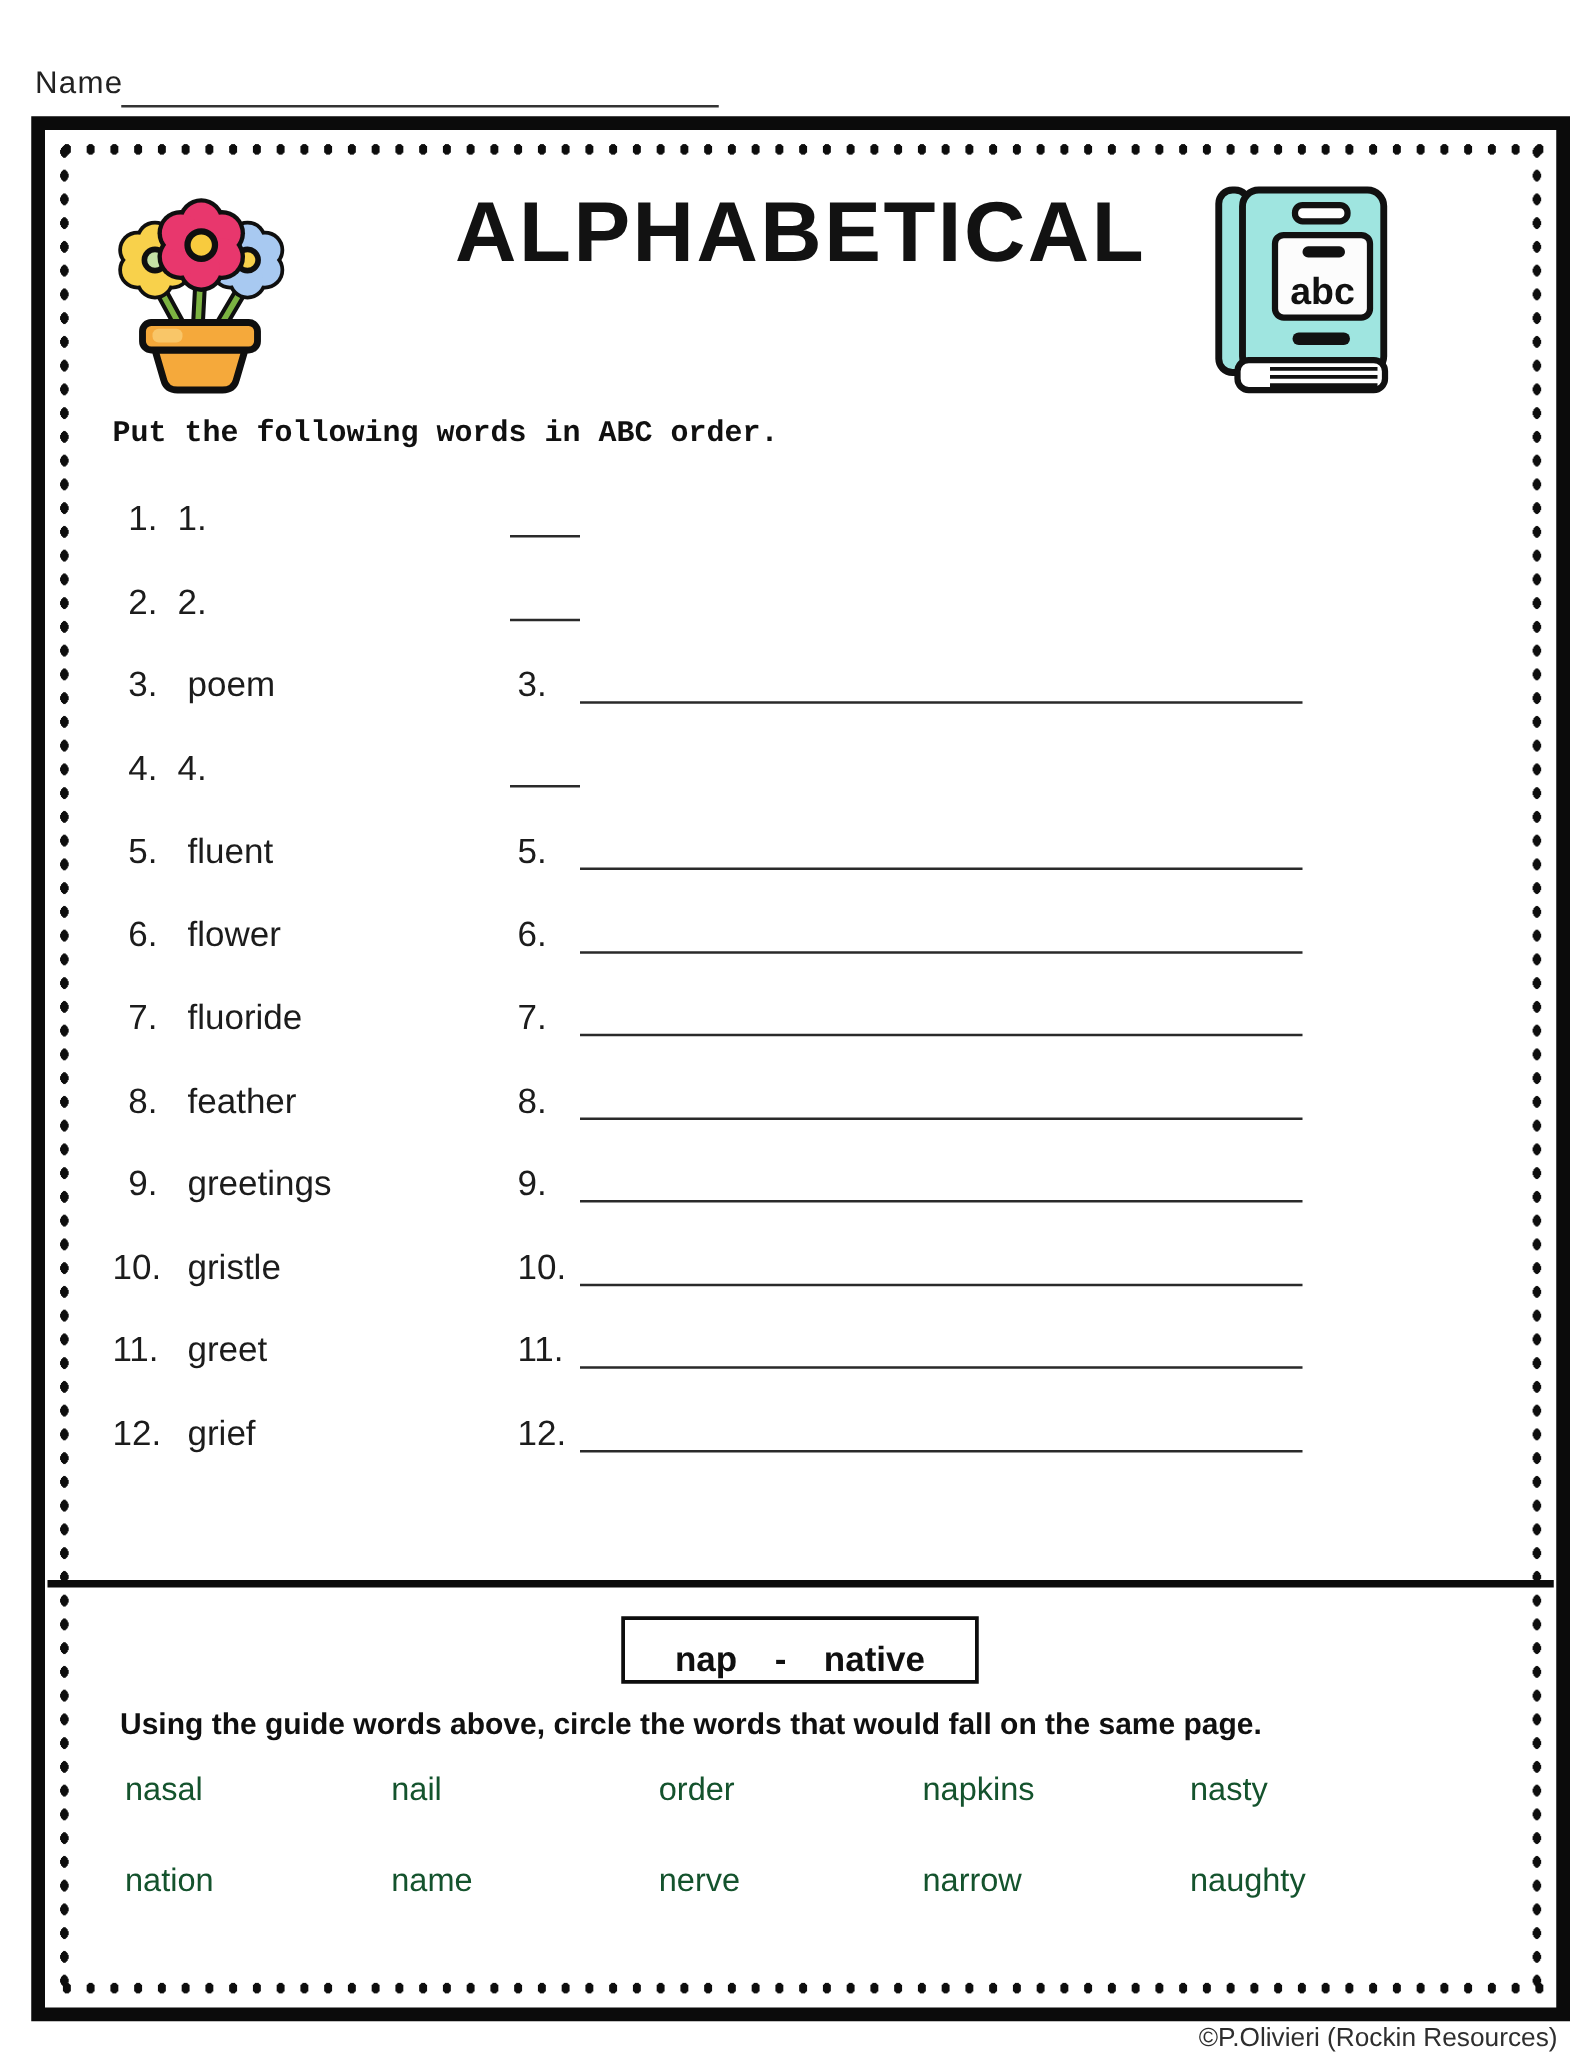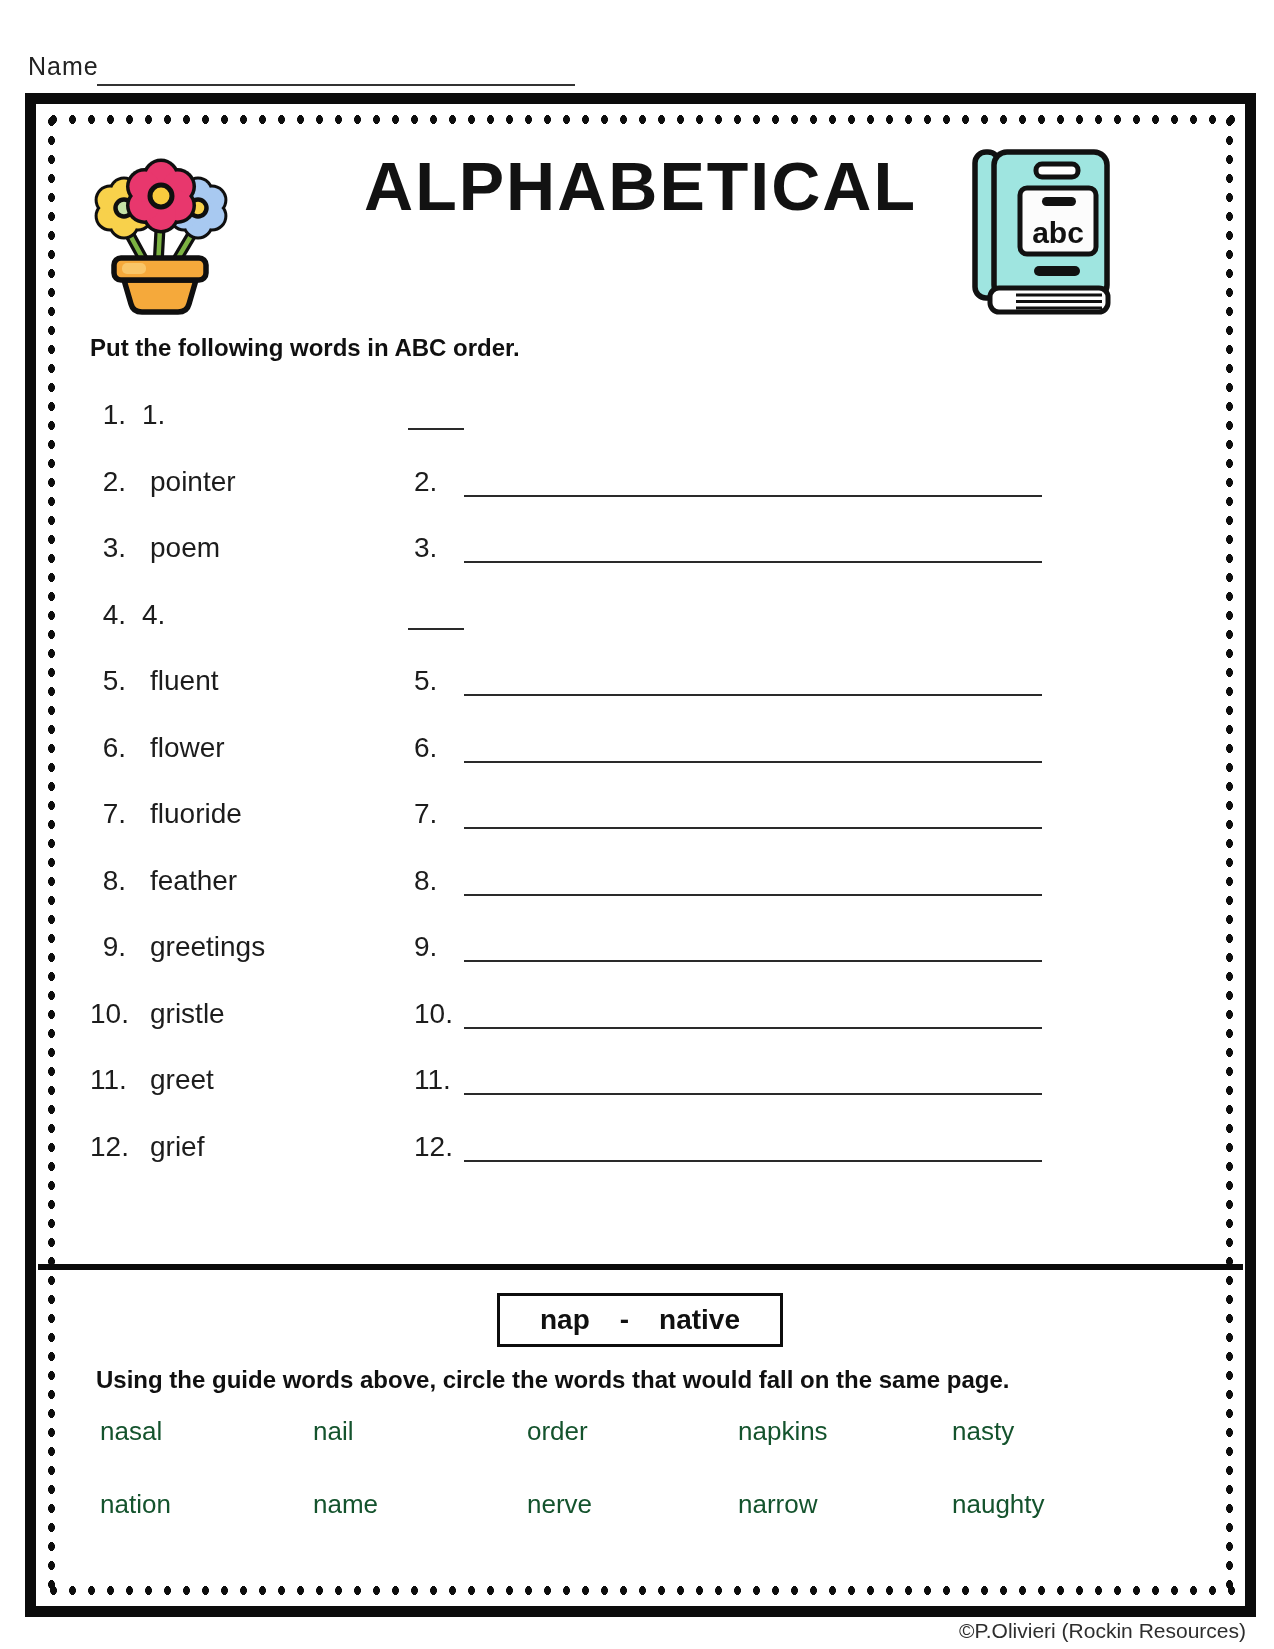--- a/index.html
+++ b/index.html
@@ -26,33 +26,33 @@
     background-size:13px 19px;background-repeat:repeat-y;}
   .dots.top{top:9px;}  .dots.bottom{bottom:9px;}
   .dots.left{left:9px;} .dots.right{right:9px;}
   
   .title-block{position:absolute;left:0;right:0;top:48px;text-align:center;}
   .title-main{font-size:68px;font-weight:bold;letter-spacing:2px;line-height:1;color:#121212;}
   .title-sub{font-size:45px;font-weight:bold;letter-spacing:3px;margin-top:10px;color:#121212;}
   .flower-svg{position:absolute;left:48px;top:40px;width:152px;height:176px;}
   .book-svg{position:absolute;left:934px;top:42px;width:142px;height:172px;}
   
-  .instr1{position:absolute;left:54px;top:230px;font-size:24px;font-weight:bold;color:#101010;}
+  .instr1{position:absolute;left:54px;top:230px;font-size:24px;font-weight:bold;color:#101010;font-family:Liberation Mono, monospace;}
   .word-list{position:absolute;left:54px;top:278px;width:952px;display:grid;grid-auto-rows:66.5px;}
   .wrow{display:grid;grid-template-columns:46px 272px 56px 1fr;align-items:center;}
   .wnum{font-size:28px;text-align:right;padding-right:10px;color:#1c1c1c;}
   .wword{font-size:28px;padding-left:14px;color:#1c1c1c;}
   .anum{font-size:28px;padding-left:6px;color:#1c1c1c;}
   .aline{width:100%;height:0;border-top:2.5px solid #2a2a2a;align-self:start;margin-top:46px;}
   
   .divider{position:absolute;left:2px;right:2px;top:1160px;height:6px;background:#0b0b0b;}
   
   .guide-box{
     position:absolute;left:461px;top:1189px;width:286px;height:54px;border:3px solid #0d0d0d;
-    box-sizing:border-box;display:flex;align-items:center;justify-content:center;gap:30px;
+    box-sizing:border-box;display:flex;align-items:flex-end;justify-content:center;gap:30px;
     font-size:28px;font-weight:bold;color:#101010;background:#fff;
   }
   .instr2{position:absolute;left:60px;top:1262px;font-size:24px;font-weight:bold;color:#101010;}
   .circle-words{position:absolute;left:64px;right:60px;display:grid;
     grid-template-columns:213px 214px 211px 214px auto;font-size:26px;color:#14532d;}
   .row1{top:1312px;} .row2{top:1385px;}
   
   .footer{position:absolute;right:28px;top:1619px;font-size:21px;color:#2e2e2e;}
 </style>
 </head>
@@ -160,21 +160,20 @@
   <div class="instr1">Put the following words in ABC order.</div>
 
   <div class="word-list">
     <div class="wrow">
       <span class="wnum">1.</span>
       <span class="anum">1.</span>
       <span class="aline"></span>
     </div>
     <div class="wrow">
       <span class="wnum">2.</span>
-      <span class="wword">pointer</span>
       <span class="anum">2.</span>
       <span class="aline"></span>
     </div>
     <div class="wrow">
       <span class="wnum">3.</span>
       <span class="wword">poem</span>
       <span class="anum">3.</span>
       <span class="aline"></span>
     </div>
     <div class="wrow">

